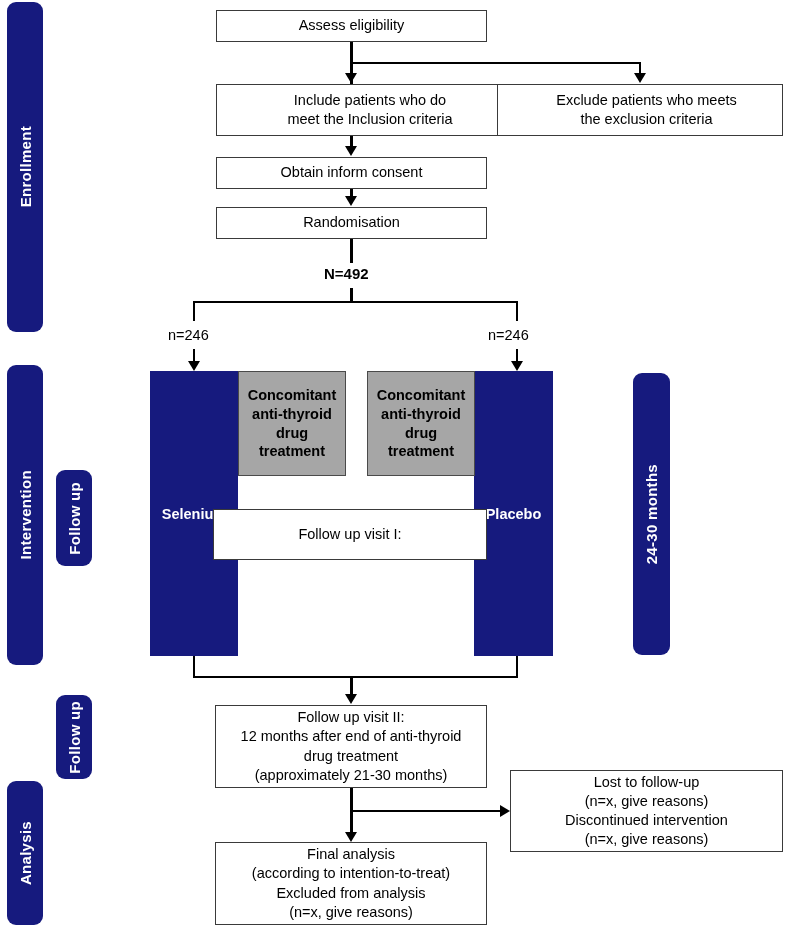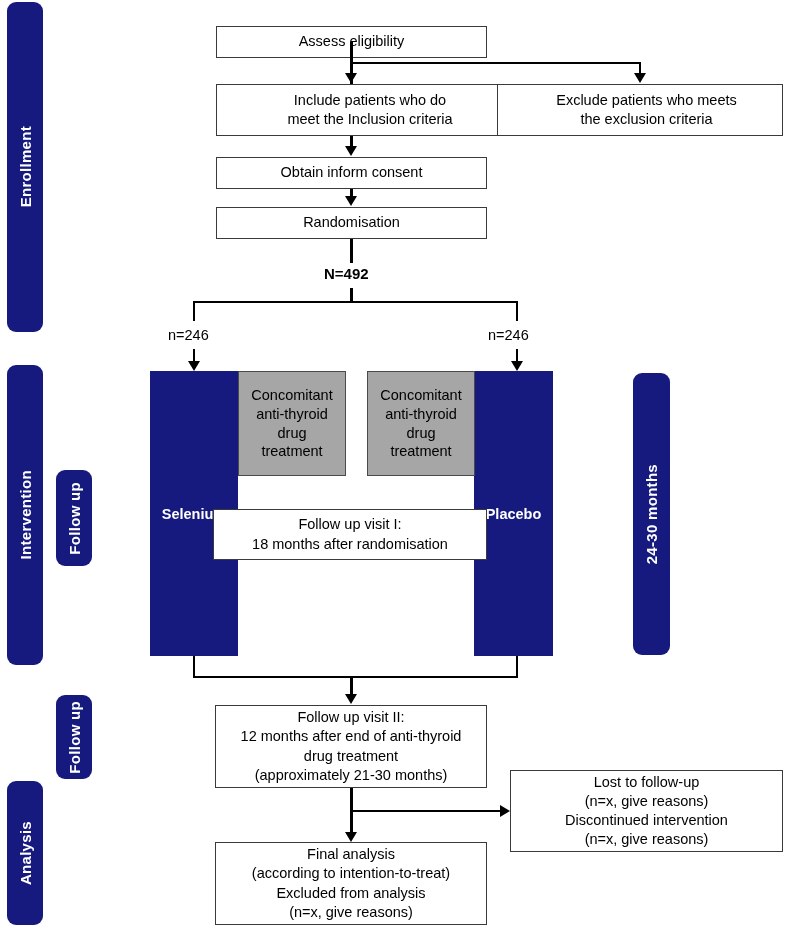--- a/index.html
+++ b/index.html
@@ -46,21 +46,21 @@
     font-weight:bold;
     font-size:14.5px;
     display:flex;align-items:center;justify-content:center;
     box-sizing:border-box;
   }
   .cotx{
     position:absolute;
     background:#a6a6a6;
     border:1.5px solid #4a4a4a;
     color:#000000;
-    font-weight:normal;
+    font-weight:bold;
     font-size:14.5px;
     line-height:1.3;
     display:flex;align-items:center;justify-content:center;
     text-align:center;
     box-sizing:border-box;
   }
 
   
   .vline{position:absolute;width:2px;background:#000;}
   .hline{position:absolute;height:2px;background:#000;}
@@ -102,21 +102,21 @@
   </div>
 
   <div class="phase-bar" style="left:56px;top:695px;width:36px;height:84px;font-size:15px;">
     <span class="vtext">Follow up</span>
   </div>
 
   <div class="phase-bar" style="left:633px;top:373px;width:37px;height:282px;font-size:15px;">
     <span class="vtext">24-30 months</span>
   </div>
 
-  <div class="box" style="left:216px;top:10px;width:271px;height:32px;margin-top:16px;">
+  <div class="box" style="left:216px;top:10px;width:271px;height:32px;">
     <div class="lines">
         <div>Assess eligibility</div>
       </div>
   </div>
 
   <div class="vline" style="left:350px;top:42px;width:2.5px;height:42px;"></div>
 
   <div class="hline" style="left:350px;top:62px;width:291px;height:2px;"></div>
   <div class="vline" style="left:639px;top:62px;width:2px;height:13px;"></div>
   <div class="arrow-down" style="left:634px;top:73px;"></div>
@@ -194,21 +194,20 @@
         <div>Concomitant</div>
         <div>anti-thyroid</div>
         <div>drug</div>
         <div>treatment</div>
       </div>
   </div>
 
   <div class="box" style="left:213px;top:509px;width:274px;height:51px;">
     <div class="lines">
         <div>Follow up visit I:</div>
-        <div>18 months after randomisation</div>
       </div>
   </div>
 
   <div class="vline" style="left:193px;top:656px;width:2px;height:22px;"></div>
   <div class="vline" style="left:516px;top:656px;width:2px;height:22px;"></div>
   <div class="hline" style="left:193px;top:676px;width:325px;height:2px;"></div>
   <div class="vline" style="left:350px;top:676px;width:2.5px;height:20px;"></div>
   <div class="arrow-down" style="left:345px;top:694px;"></div>
 
   <div class="box" style="left:215px;top:705px;width:272px;height:83px;text-align:center;">

